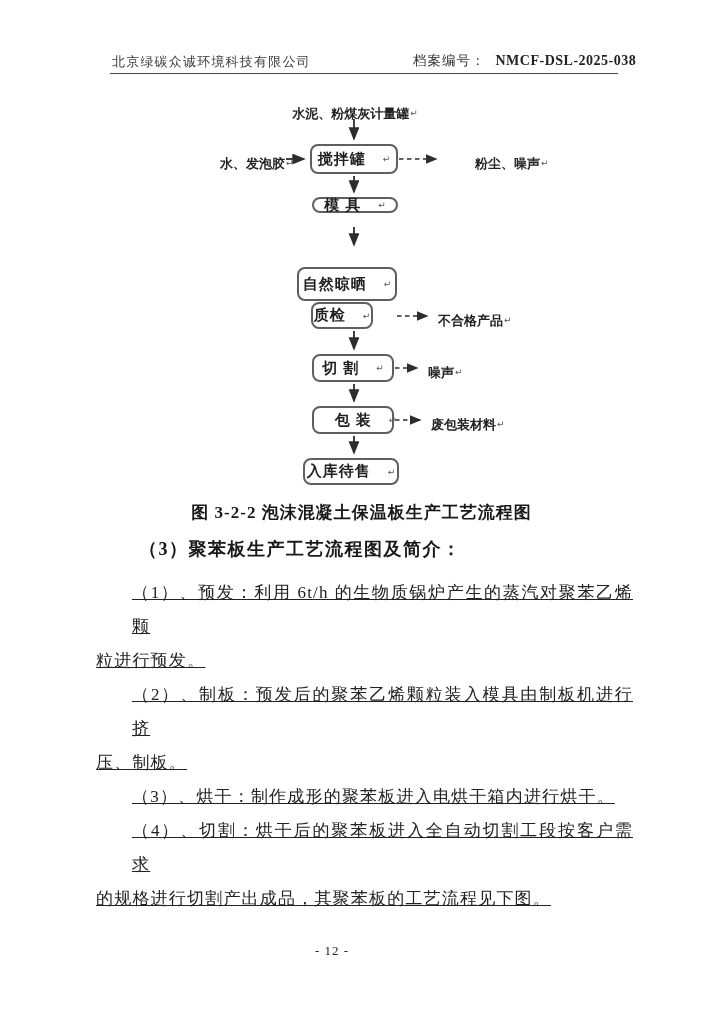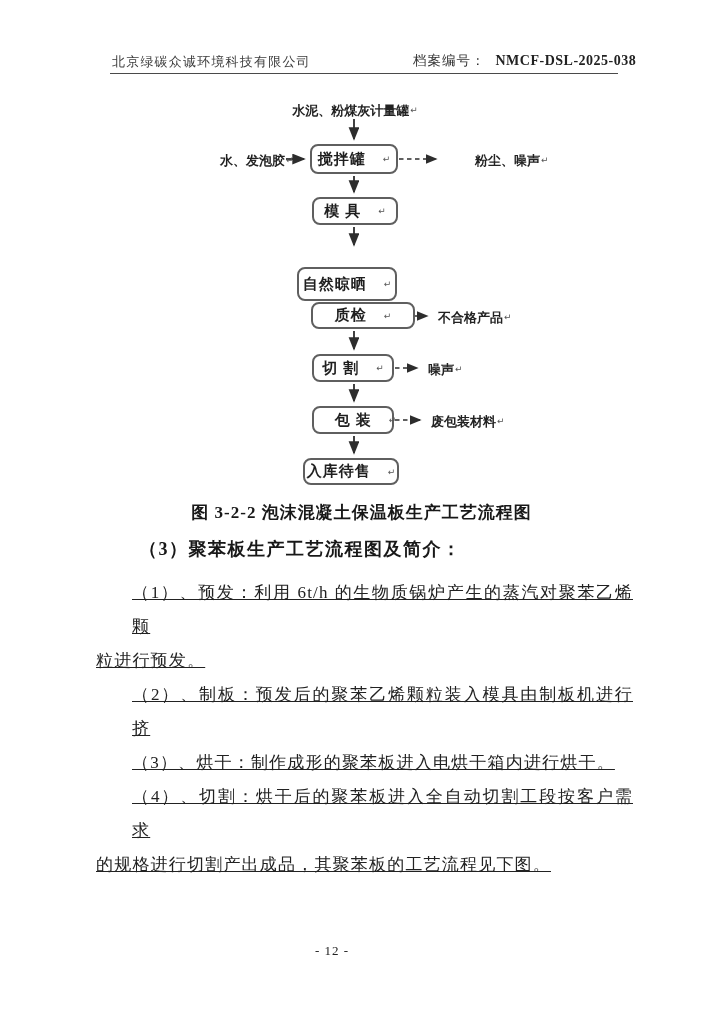--- a/index.html
+++ b/index.html
@@ -15,21 +15,21 @@
     position:absolute;left:413px;top:52px;display:flex;gap:10px;align-items:baseline;
   }
   .hdr-label{font-size:13.5px;color:#333;letter-spacing:1px;}
   .hdr-number{font-size:14px;font-weight:bold;color:#222;letter-spacing:0.5px;}
   .hdr-rule{
     position:absolute;left:110px;top:73px;width:508px;height:0;border-top:1.2px solid #4a4a4a;
   }
   
   .flow-label{
     position:absolute;font-family:"Liberation Sans","DejaVu Sans",sans-serif;
-    font-weight:bold;font-size:13px;color:#222;white-space:nowrap;line-height:16px;
+    font-weight:bold;font-size:13px;color:#222;white-space:nowrap;line-height:22px;
   }
   .fbox{
     position:absolute;box-sizing:border-box;border:2px solid #5f5f5f;border-radius:8px;
     background:#fff;display:flex;align-items:center;justify-content:center;
     font-family:"Liberation Sans","DejaVu Sans",sans-serif;font-weight:bold;
     font-size:15px;color:#1f1f1f;letter-spacing:1px;white-space:nowrap;gap:16px;
   }
   .ret{font-size:9px;color:#555;font-weight:normal;vertical-align:2px;margin-left:1px;letter-spacing:0;}
   .flow-svg{position:absolute;left:200px;top:95px;width:320px;height:400px;}
   .flow-svg line{stroke:#2d2d2d;}
@@ -103,29 +103,29 @@
     <span>噪声</span><span class="ret">↵</span>
   </div>
   <div class="flow-label" style="left:431px;top:413px;">
     <span>废包装材料</span><span class="ret">↵</span>
   </div>
 
   <div class="fbox" style="left:310px;top:144px;width:88px;height:30px;">
     <span>搅拌罐</span>
       <span class="ret">↵</span>
   </div>
-  <div class="fbox" style="left:312px;top:197px;width:86px;height:28px;">
+  <div class="fbox" style="left:312px;top:197px;width:86px;height:16px;">
     <span>模 具</span>
       <span class="ret">↵</span>
   </div>
   <div class="fbox" style="left:297px;top:267px;width:100px;height:34px;">
     <span>自然晾晒</span>
       <span class="ret">↵</span>
   </div>
-  <div class="fbox" style="left:311px;top:302px;width:104px;height:27px;">
+  <div class="fbox" style="left:311px;top:302px;width:62px;height:27px;">
     <span>质检</span>
       <span class="ret">↵</span>
   </div>
   <div class="fbox" style="left:312px;top:354px;width:82px;height:28px;">
     <span>切 割</span>
       <span class="ret">↵</span>
   </div>
   <div class="fbox" style="left:312px;top:406px;width:82px;height:28px;padding-left:25px;">
     <span>包 装</span>
       <span class="ret">↵</span>
@@ -135,20 +135,21 @@
       <span class="ret">↵</span>
   </div>
 
   <div class="caption">图 3-2-2 泡沫混凝土保温板生产工艺流程图</div>
   <div class="heading">（3）聚苯板生产工艺流程图及简介：</div>
 
   <div class="bodytext">
     <div class="bl indent fill">（1）、预发：利用 6t/h 的生物质锅炉产生的蒸汽对聚苯乙烯颗</div>
     <div class="bl">粒进行预发。</div>
     <div class="bl indent fill">（2）、制板：预发后的聚苯乙烯颗粒装入模具由制板机进行挤</div>
+    <div class="bl">压、制板。</div>
     <div class="bl indent">（3）、烘干：制作成形的聚苯板进入电烘干箱内进行烘干。</div>
     <div class="bl indent fill">（4）、切割：烘干后的聚苯板进入全自动切割工段按客户需求</div>
     <div class="bl">的规格进行切割产出成品，其聚苯板的工艺流程见下图。</div>
   </div>
 
   <div class="footer">- 12 -</div>
 
 </div>
 
 </body></html>

